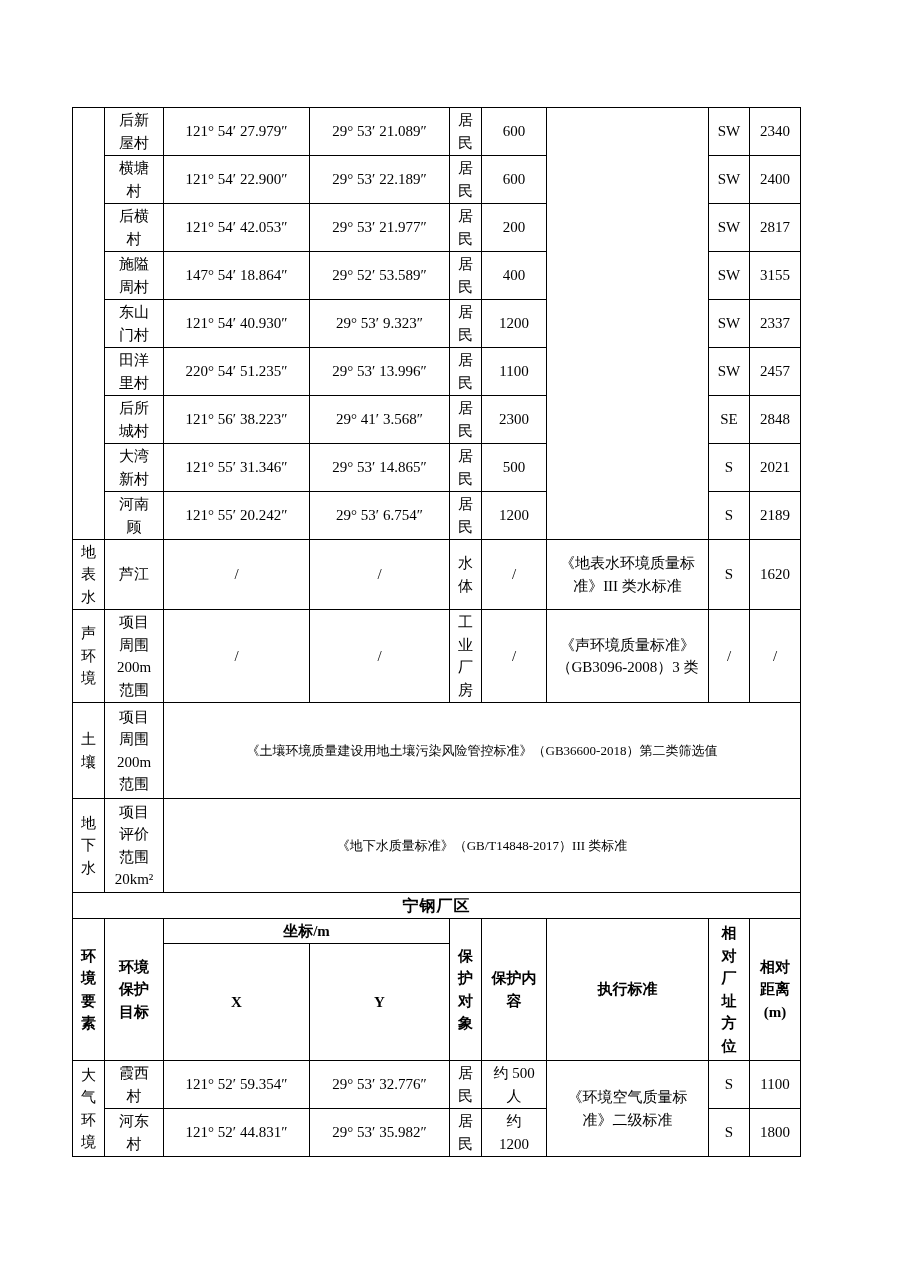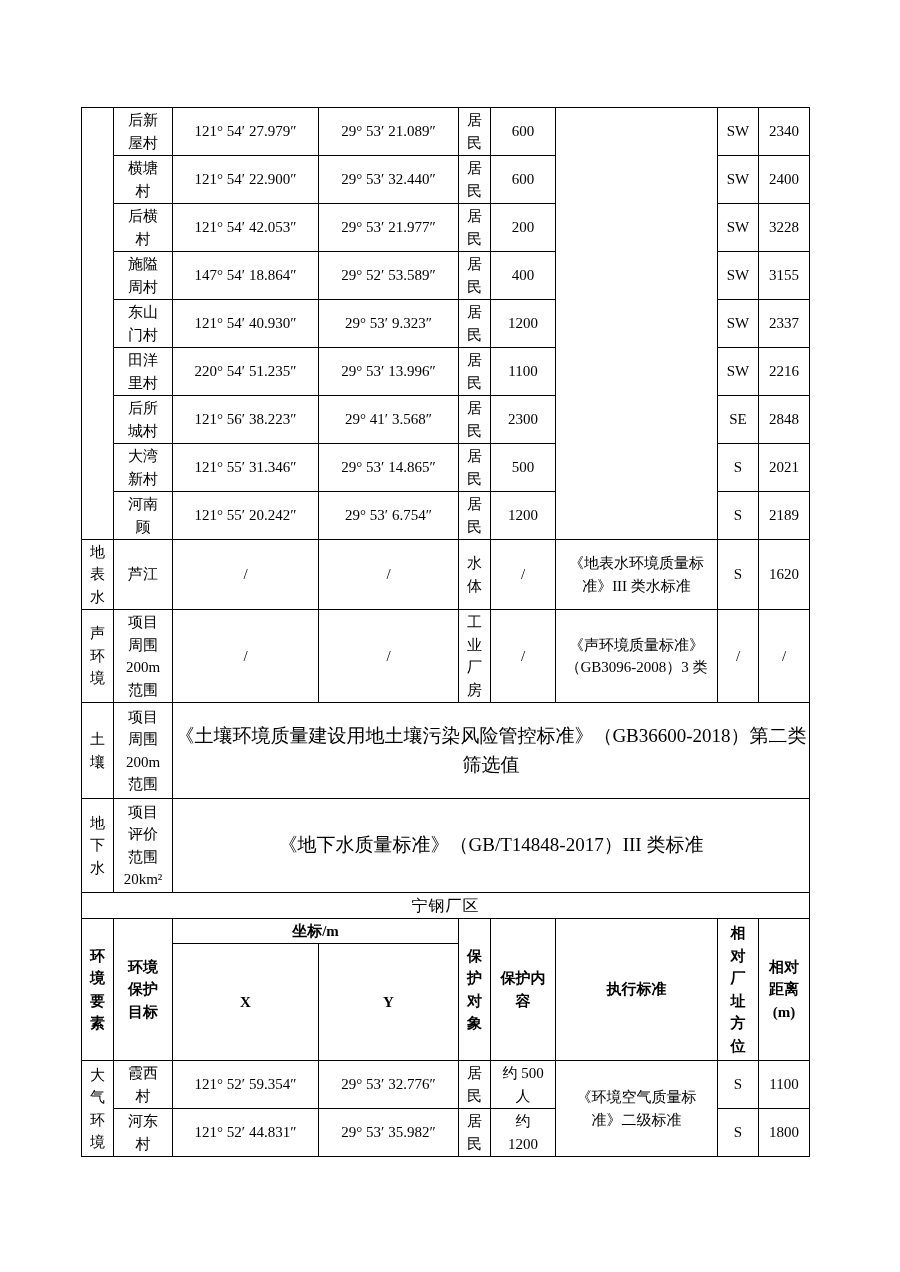--- a/index.html
+++ b/index.html
@@ -1,26 +1,26 @@
 <!DOCTYPE html>
 <html><head>
 <meta charset="utf-8">
 <style>
   html,body{margin:0;padding:0;background:#ffffff;}
   .page{position:relative;width:900px;height:1272px;background:#ffffff;
         font-family:"Liberation Serif","DejaVu Serif",serif;color:#000;overflow:hidden;}
-  table.doc{position:absolute;left:81px;top:107px;width:728px;
+  table.doc{position:absolute;left:72px;top:107px;width:728px;
         border-collapse:collapse;table-layout:fixed;}
   td{border:1.5px solid #000;text-align:center;vertical-align:middle;
      padding:0 2px;font-size:15px;line-height:1.5;white-space:pre-line;
      overflow:hidden;word-break:break-all;}
   td.nw{white-space:nowrap;}
   td.bold{font-weight:bold;}
-  td.band{font-weight:normal;font-size:16px;letter-spacing:1px;}
-  td.stdwide{font-size:19px;}
+  td.band{font-weight:bold;font-size:16px;letter-spacing:1px;}
+  td.stdwide{font-size:13px;}
 </style>
 </head>
 <body>
 
 <div class="page">
   <table class="doc">
     <colgroup>
       <col style="width:32px">
         <col style="width:59px">
         <col style="width:146px">
@@ -43,37 +43,37 @@
 民</td>
       <td>600</td>
       <td rowspan="9"></td>
       <td>SW</td>
       <td>2340</td>
     </tr>
     <tr style="height:48px">
       <td>横塘
 村</td>
       <td class="nw">121° 54′ 22.900″</td>
-      <td class="nw">29° 53′ 32.440″</td>
+      <td class="nw">29° 53′ 22.189″</td>
       <td>居
 民</td>
       <td>600</td>
       <td>SW</td>
       <td>2400</td>
     </tr>
     <tr style="height:48px">
       <td>后横
 村</td>
       <td class="nw">121° 54′ 42.053″</td>
       <td class="nw">29° 53′ 21.977″</td>
       <td>居
 民</td>
       <td>200</td>
       <td>SW</td>
-      <td>3228</td>
+      <td>2817</td>
     </tr>
     <tr style="height:48px">
       <td>施隘
 周村</td>
       <td class="nw">147° 54′ 18.864″</td>
       <td class="nw">29° 52′ 53.589″</td>
       <td>居
 民</td>
       <td>400</td>
       <td>SW</td>
@@ -92,21 +92,21 @@
     </tr>
     <tr style="height:48px">
       <td>田洋
 里村</td>
       <td class="nw">220° 54′ 51.235″</td>
       <td class="nw">29° 53′ 13.996″</td>
       <td>居
 民</td>
       <td>1100</td>
       <td>SW</td>
-      <td>2216</td>
+      <td>2457</td>
     </tr>
     <tr style="height:48px">
       <td>后所
 城村</td>
       <td class="nw">121° 56′ 38.223″</td>
       <td class="nw">29° 41′ 3.568″</td>
       <td>居
 民</td>
       <td>2300</td>
       <td>SE</td>

